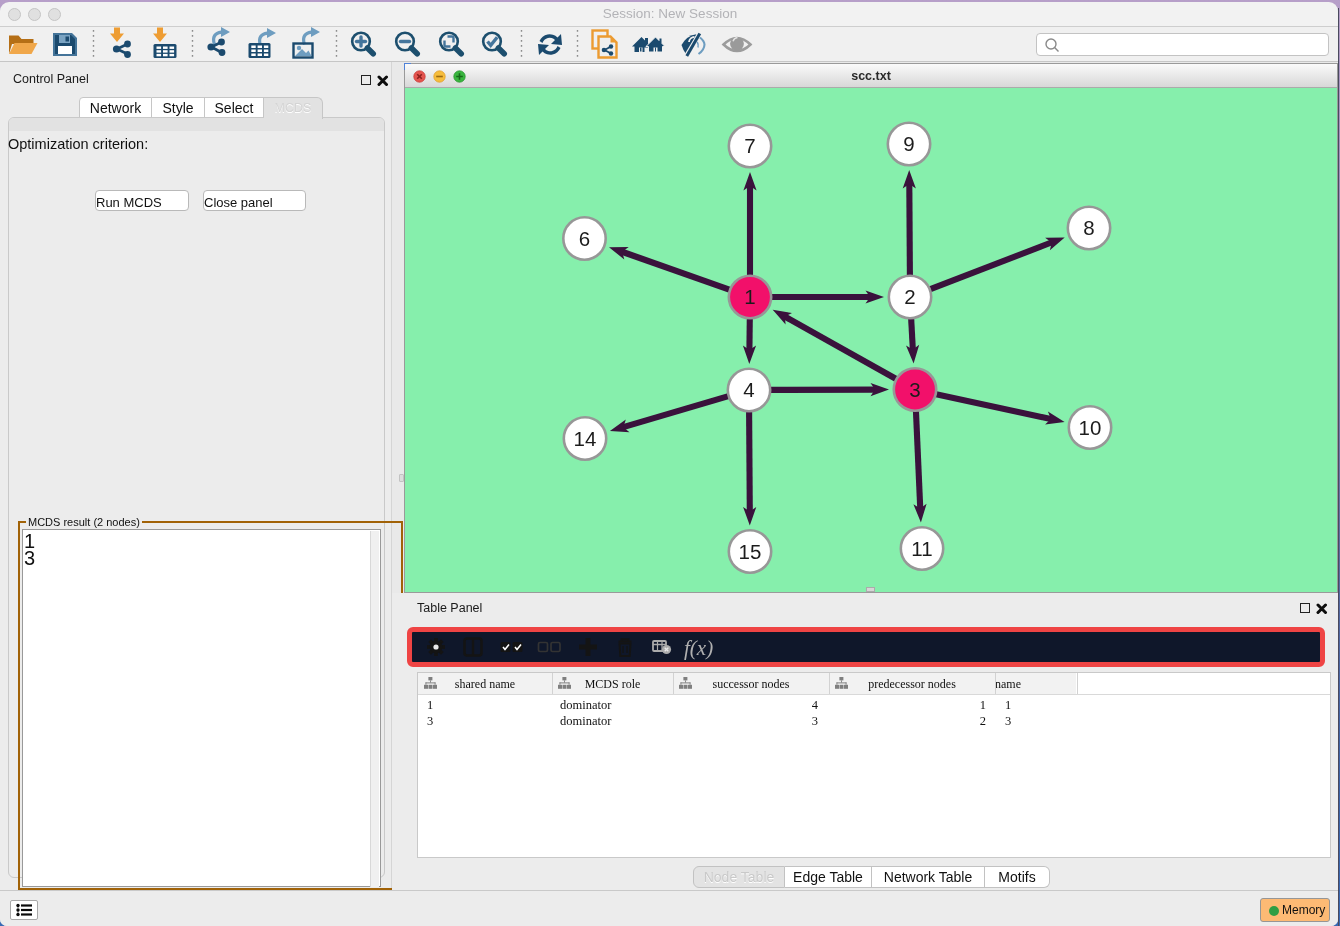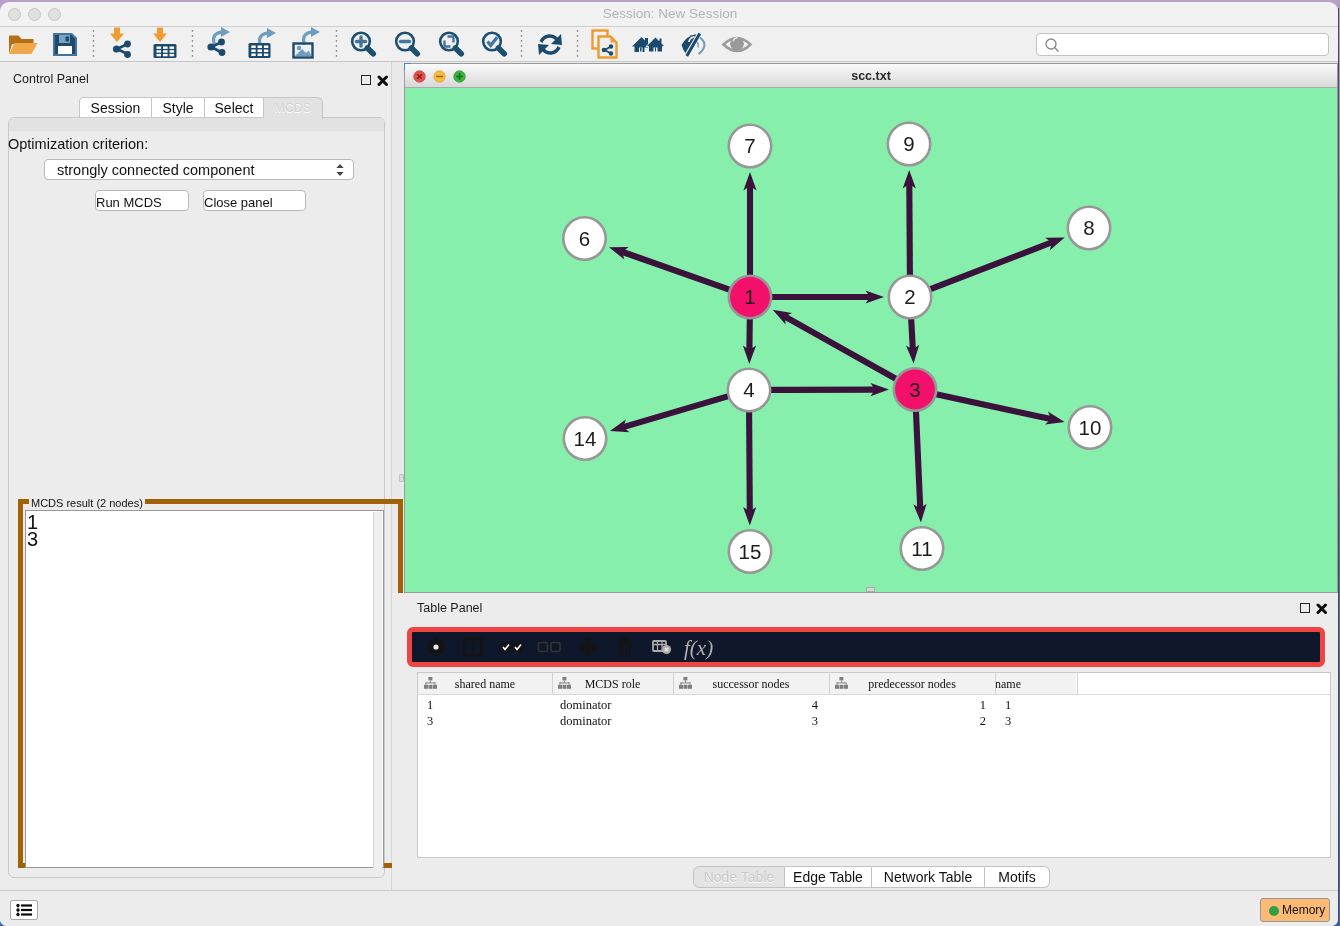--- a/index.html
+++ b/index.html
@@ -13,21 +13,21 @@
 #main { left:0; top:62px; width:1340px; height:828px; background:#e9e9e9; }
 #cpanel { left:0; top:0; width:392px; height:828px; background:#ececec; border-right:1px solid #d5d5d5; }
 .ptitle { font-size:12.5px; color:#1a1a1a; }
 .flt { width:10px; height:10px; border:1.6px solid #222; }
 .tab { position:absolute; top:0; height:21px; background:#fff; border:1px solid #c6c6c6; border-left:none; font-size:14px; color:#111; text-align:center; line-height:20px; }
 #pane { left:8px; top:55px; width:377px; height:761px; border:1px solid #c9c9c9; border-radius:6px; background:#ececec; }
 #paneband { left:9px; top:56px; width:375px; height:13px; background:#e2e2e2; border-radius:5px 5px 0 0; z-index:1; }
 #optlbl { left:0px; top:74px; width:393px; text-align:left; font-size:14.5px; color:#111;margin-left:8px; }
 #combo { left:44px; top:97px; width:310px; height:21px; background:#fff; border:1px solid #b9b9b9; border-radius:4px; font-size:14.5px; color:#111; line-height:20px; padding-left:12px; }
 .btn { position:absolute; top:128px; height:21px; background:#fff; border:1px solid #b9b9b9; border-radius:4px; font-size:13px; color:#111; text-align:left; line-height:23px; }
-#fs { left:18px; top:437px; width:385px; height:369px; border:5px solid #a16207; }
+#fs { left:18px; top:459px; width:385px; height:369px; border:2px solid #a16207; }
 #fslegend { left:6px; top:-7px; background:#ececec; padding:0 2px; font-size:11px; color:#111; }
 #fsinner { left:2px; top:6px; width:359px; height:358px; background:#fff; border:1px solid #999; font-size:20px; color:#111; line-height:17px; padding:3px 0 0 1px; }
 #fstrack { right:1px; top:1px; width:9px; height:356px; background:#f0f0f0; border-left:1px solid #d8d8d8; }
 #netwin { left:404px; top:1px; width:934px; height:530px; border:1px solid #9a9a9a; background:#86efac; }
 #nwbar { left:0; top:0; width:932px; height:24px; background:linear-gradient(#fafafa,#d8d8d8); border-bottom:1px solid #ababab; }
 #nwtitle { width:100%; text-align:center; top:5px; font-size:12.5px; font-weight:bold; color:#2a2a2a; }
 #tablepanel { left:392px; top:531px; width:948px; height:297px; background:#ececec; }
 #tptitle { left:25px; top:8px; font-size:12.5px; color:#1a1a1a; }
 #tpbar { left:15px; top:34px; width:918px; height:40px; background:#0f172a; border:5px solid #ef4444; border-radius:6px; }
 #fx { left:272px; top:4px; font-family:"Liberation Serif", serif; font-style:italic; font-size:21px; color:#b0b0b0; }
@@ -157,34 +157,28 @@
       <path d="M733,41.2 A5.6,5.6 0 0 1 737.5,37.5" fill="none" stroke="#e4e4e4" stroke-width="1.4"></path>
     </svg>
 <div id="main" class="abs">
   <div id="cpanel" class="abs">
     <div class="ptitle abs" style="left:13px;top:10px">Control Panel</div>
     <div class="flt abs" style="left:361px;top:13px"></div>
     <svg width="12" height="12" style="position:absolute;left:377px;top:13px">
           <path d="M2,2 L9.5,9.5 M9.5,2 L2,9.5" stroke="#0d0d0d" stroke-width="3" stroke-linecap="round"></path>
         </svg>
     <div class="abs" style="left:79px;top:35px;height:21px">
-      <div class="tab" style="left:0;width:73px;border-left:1px solid #c6c6c6;border-radius:4px 0 0 0">Session</div>
+      <div class="tab" style="left:0;width:73px;border-left:1px solid #c6c6c6;border-radius:4px 0 0 0">Network</div>
       <div class="tab" style="left:73px;width:53px">Style</div>
       <div class="tab" style="left:126px;width:59px">Select</div>
       <div class="tab" style="left:185px;width:59px;background:#e2e2e2;color:#d4d4d4;text-shadow:0 1px 0 #fff;border-radius:0 6px 0 0;font-size:12.5px;height:22px;border-bottom:none;z-index:3">MCDS</div>
     </div>
     <div id="pane" class="abs"></div>
     <div id="paneband" class="abs"></div>
     <div id="optlbl" class="abs">Optimization criterion:</div>
-    <div id="combo" class="abs">strongly connected component
-      <svg width="12" height="16" style="position:absolute;right:7px;top:2px">
-            <path d="M6,2 L9.6,6 L2.4,6 Z" fill="#444"></path>
-            <path d="M6,14 L9.6,10 L2.4,10 Z" fill="#444"></path>
-          </svg>
-    </div>
     <div class="btn" style="left:95px;width:94px">Run MCDS</div>
     <div class="btn" style="left:203px;width:103px">Close panel</div>
     <div id="fs" class="abs">
       <div id="fslegend" class="abs">MCDS result (2 nodes)</div>
       <div id="fsinner" class="abs">1<br>3<div id="fstrack" class="abs"></div></div>
     </div>
   </div>
   <div class="abs" style="left:399px;top:412px;width:5px;height:8px;background:#dcdcdc;border:1px solid #c2c2c2;border-radius:1px"></div>
   <div id="netwin" class="abs">
     <div class="abs" style="left:-1px;top:-1px;width:7px;height:7px;border-left:1.5px solid #4f82d8;border-top:1.5px solid #4f82d8"></div>

